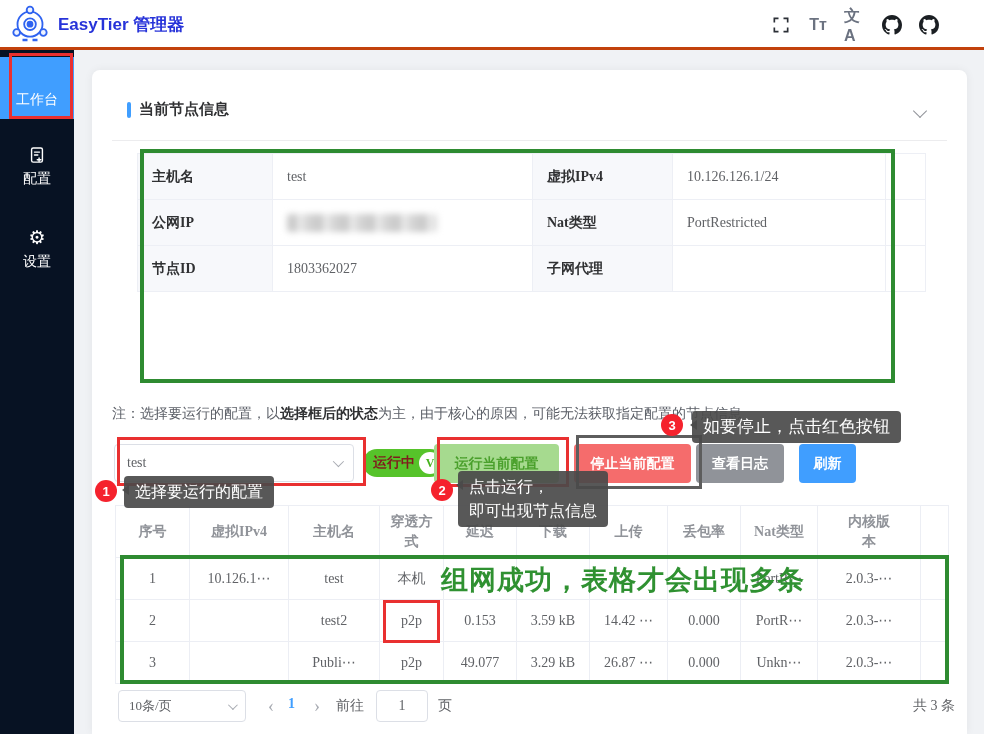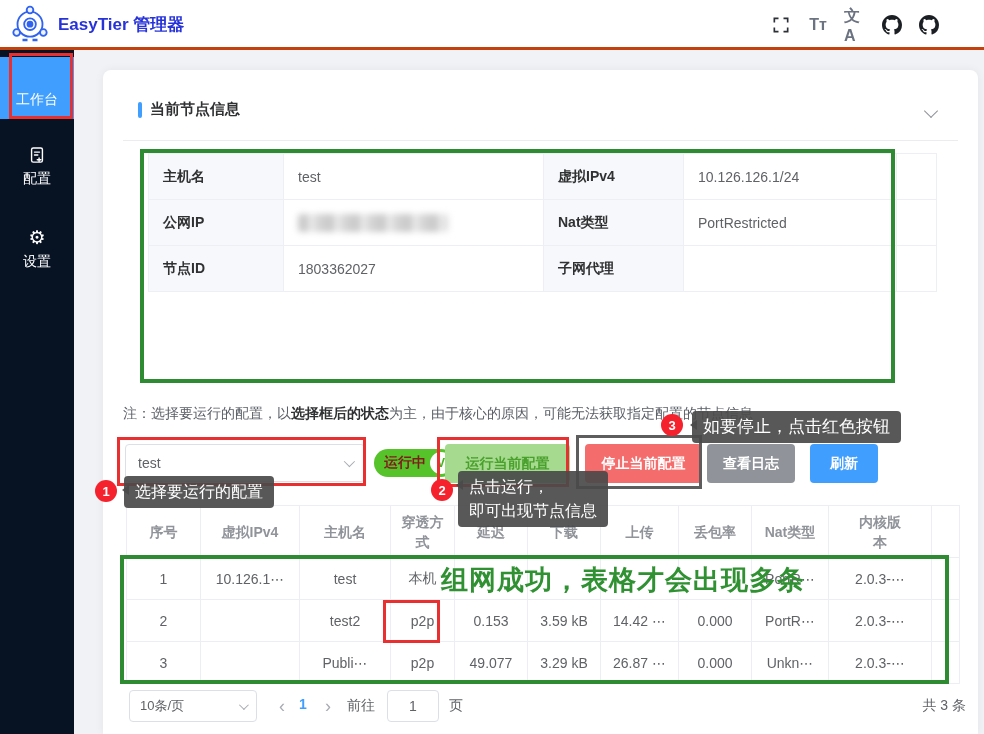--- a/index.html
+++ b/index.html
@@ -22,22 +22,22 @@
   .sidebar { position:absolute; left:0; top:50px; width:74px; height:684px; background:#071223; z-index:4; }
   .side-item { width:74px; display:flex; flex-direction:column; align-items:center; gap:5px;
                color:#fff; font-size:14px; cursor:pointer; padding:10px 0; }
   .side-item svg { width:20px; height:20px; }
   .side-item .gear { font-size:19px; line-height:20px; color:#fff; }
   .side-item.active { background:#409eff; margin-top:7px; height:62px;gap:24px; }
   .side-item.plain1 { margin-top:16px; }
   .side-item.plain2 { margin-top:20px; }
 
   
-  .card { position:absolute; left:103px; top:70px; width:875px; height:664px; background:#fff;
-          border-radius:8px 8px 0 0; box-shadow:0 0 10px rgba(0,0,0,.06); z-index:3; }
+  .card { position:absolute; left:92px; top:70px; width:875px; height:664px; background:#fff;
+          border-radius:8px 8px 0 0; box-shadow:0 0 10px rgba(0,0,0,.06); z-index:3;font-family:Liberation Serif, serif; }
 
   .sec-head { position:absolute; left:35px; top:30px; display:flex; align-items:center; }
   .sec-bar { width:4px; height:16px; background:#409eff; border-radius:2px; margin-right:8px; }
   .sec-title { font-size:15px; font-weight:700; color:#303133; }
   .collapse-chev { position:absolute; right:42px; top:36px; width:10px; height:10px;
                    border-right:1.6px solid #909399; border-bottom:1.6px solid #909399;
                    transform:rotate(45deg); cursor:pointer; }
   .sec-divider { position:absolute; left:20px; top:70px; width:835px; height:1px; background:#ececee; }
 
   
@@ -63,21 +63,21 @@
   .badge { position:absolute; left:271px; top:379px; height:28px; background:#56c32a; border-radius:14px;
            display:flex; align-items:center; padding:0 3px 0 10px; gap:4px; }
   .badge .btxt { color:#7f1d1d; font-size:14px; font-weight:700; }
   .badge .bcirc { width:22px; height:22px; border-radius:50%; background:#fff; color:#46b31d;
                   font-size:12px; font-weight:700; display:flex; align-items:center; justify-content:center; }
   .btn { position:absolute; top:374px; height:39px; border:none; border-radius:4px; font-size:14px;
          font-weight:700; cursor:pointer; font-family:inherit; }
   .btn-run  { left:342px; width:125px; background:#a6da8f; color:#4aa02c; }
   .btn-stop { left:482px; width:117px; background:#f56c6c; color:#fff; }
   .btn-log  { left:604px; width:88px;  background:#909399; color:#fff; }
-  .btn-refresh { left:707px; width:68px; background:#409eff; color:#fff; }
+  .btn-refresh { left:707px; width:57px; background:#409eff; color:#fff; }
 
   
   table.peer { position:absolute; left:23px; top:435px; width:833px; border-collapse:collapse; table-layout:fixed; }
   table.peer th { border:1px solid #eceef4; height:52px; font-size:14px; font-weight:700; color:#909399;
                   text-align:center; padding:4px 6px; line-height:20px; }
   table.peer th:nth-child(4) span, table.peer th:nth-child(10) span { display:inline-block; width:3em; }
   table.peer td { border:1px solid #eceef4; height:42px; font-size:14px; color:#606266; text-align:center;
                   padding:0 4px; overflow:hidden; white-space:nowrap; }
 
   

